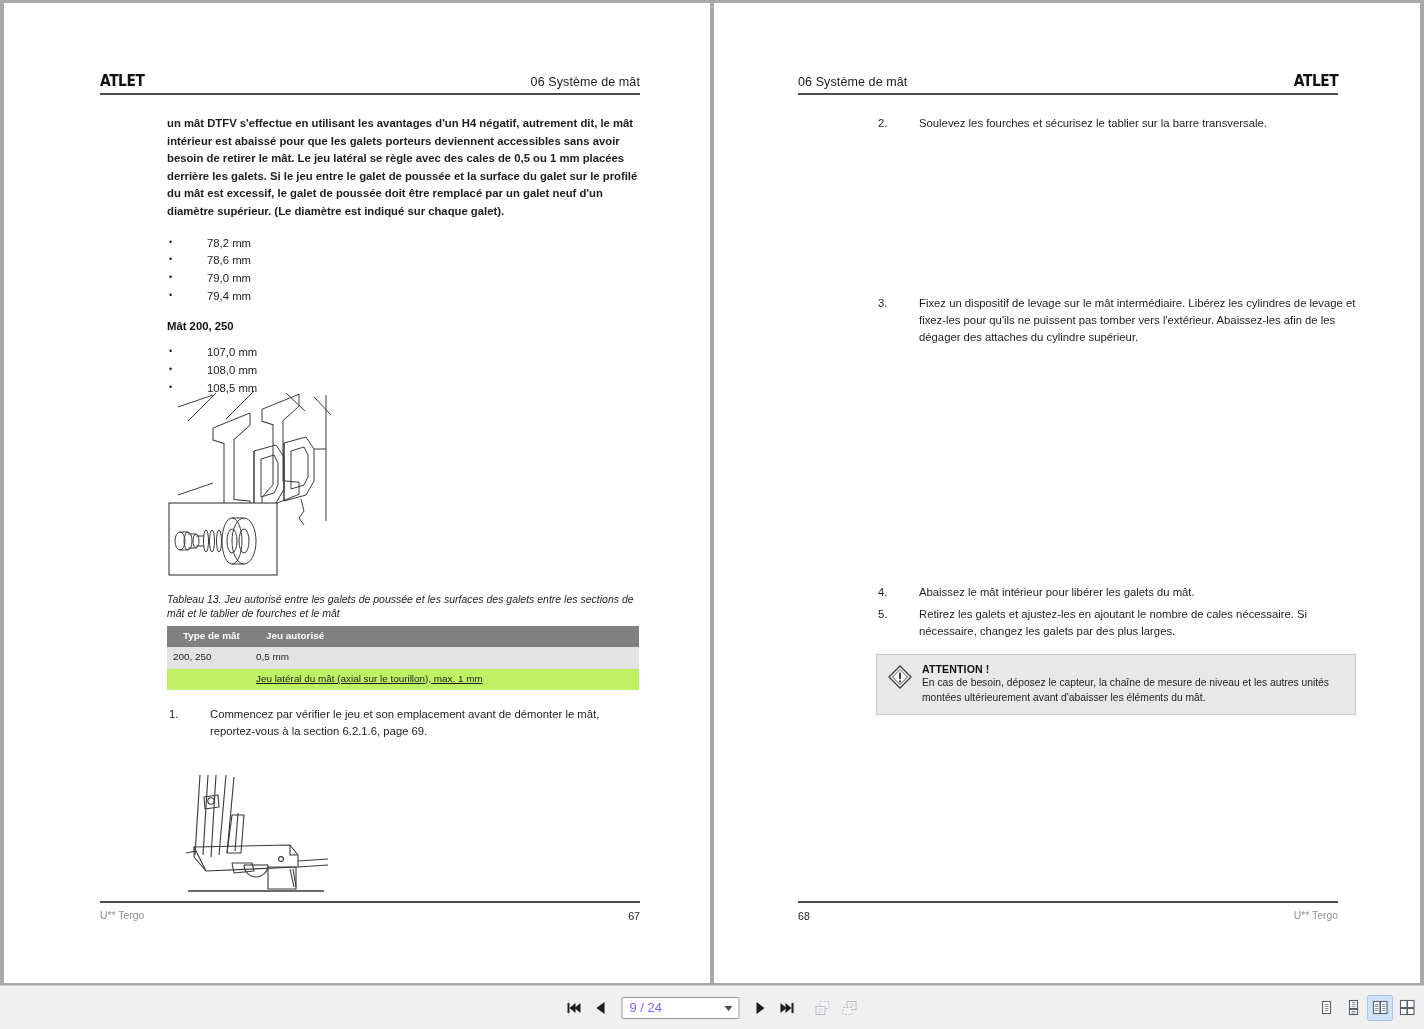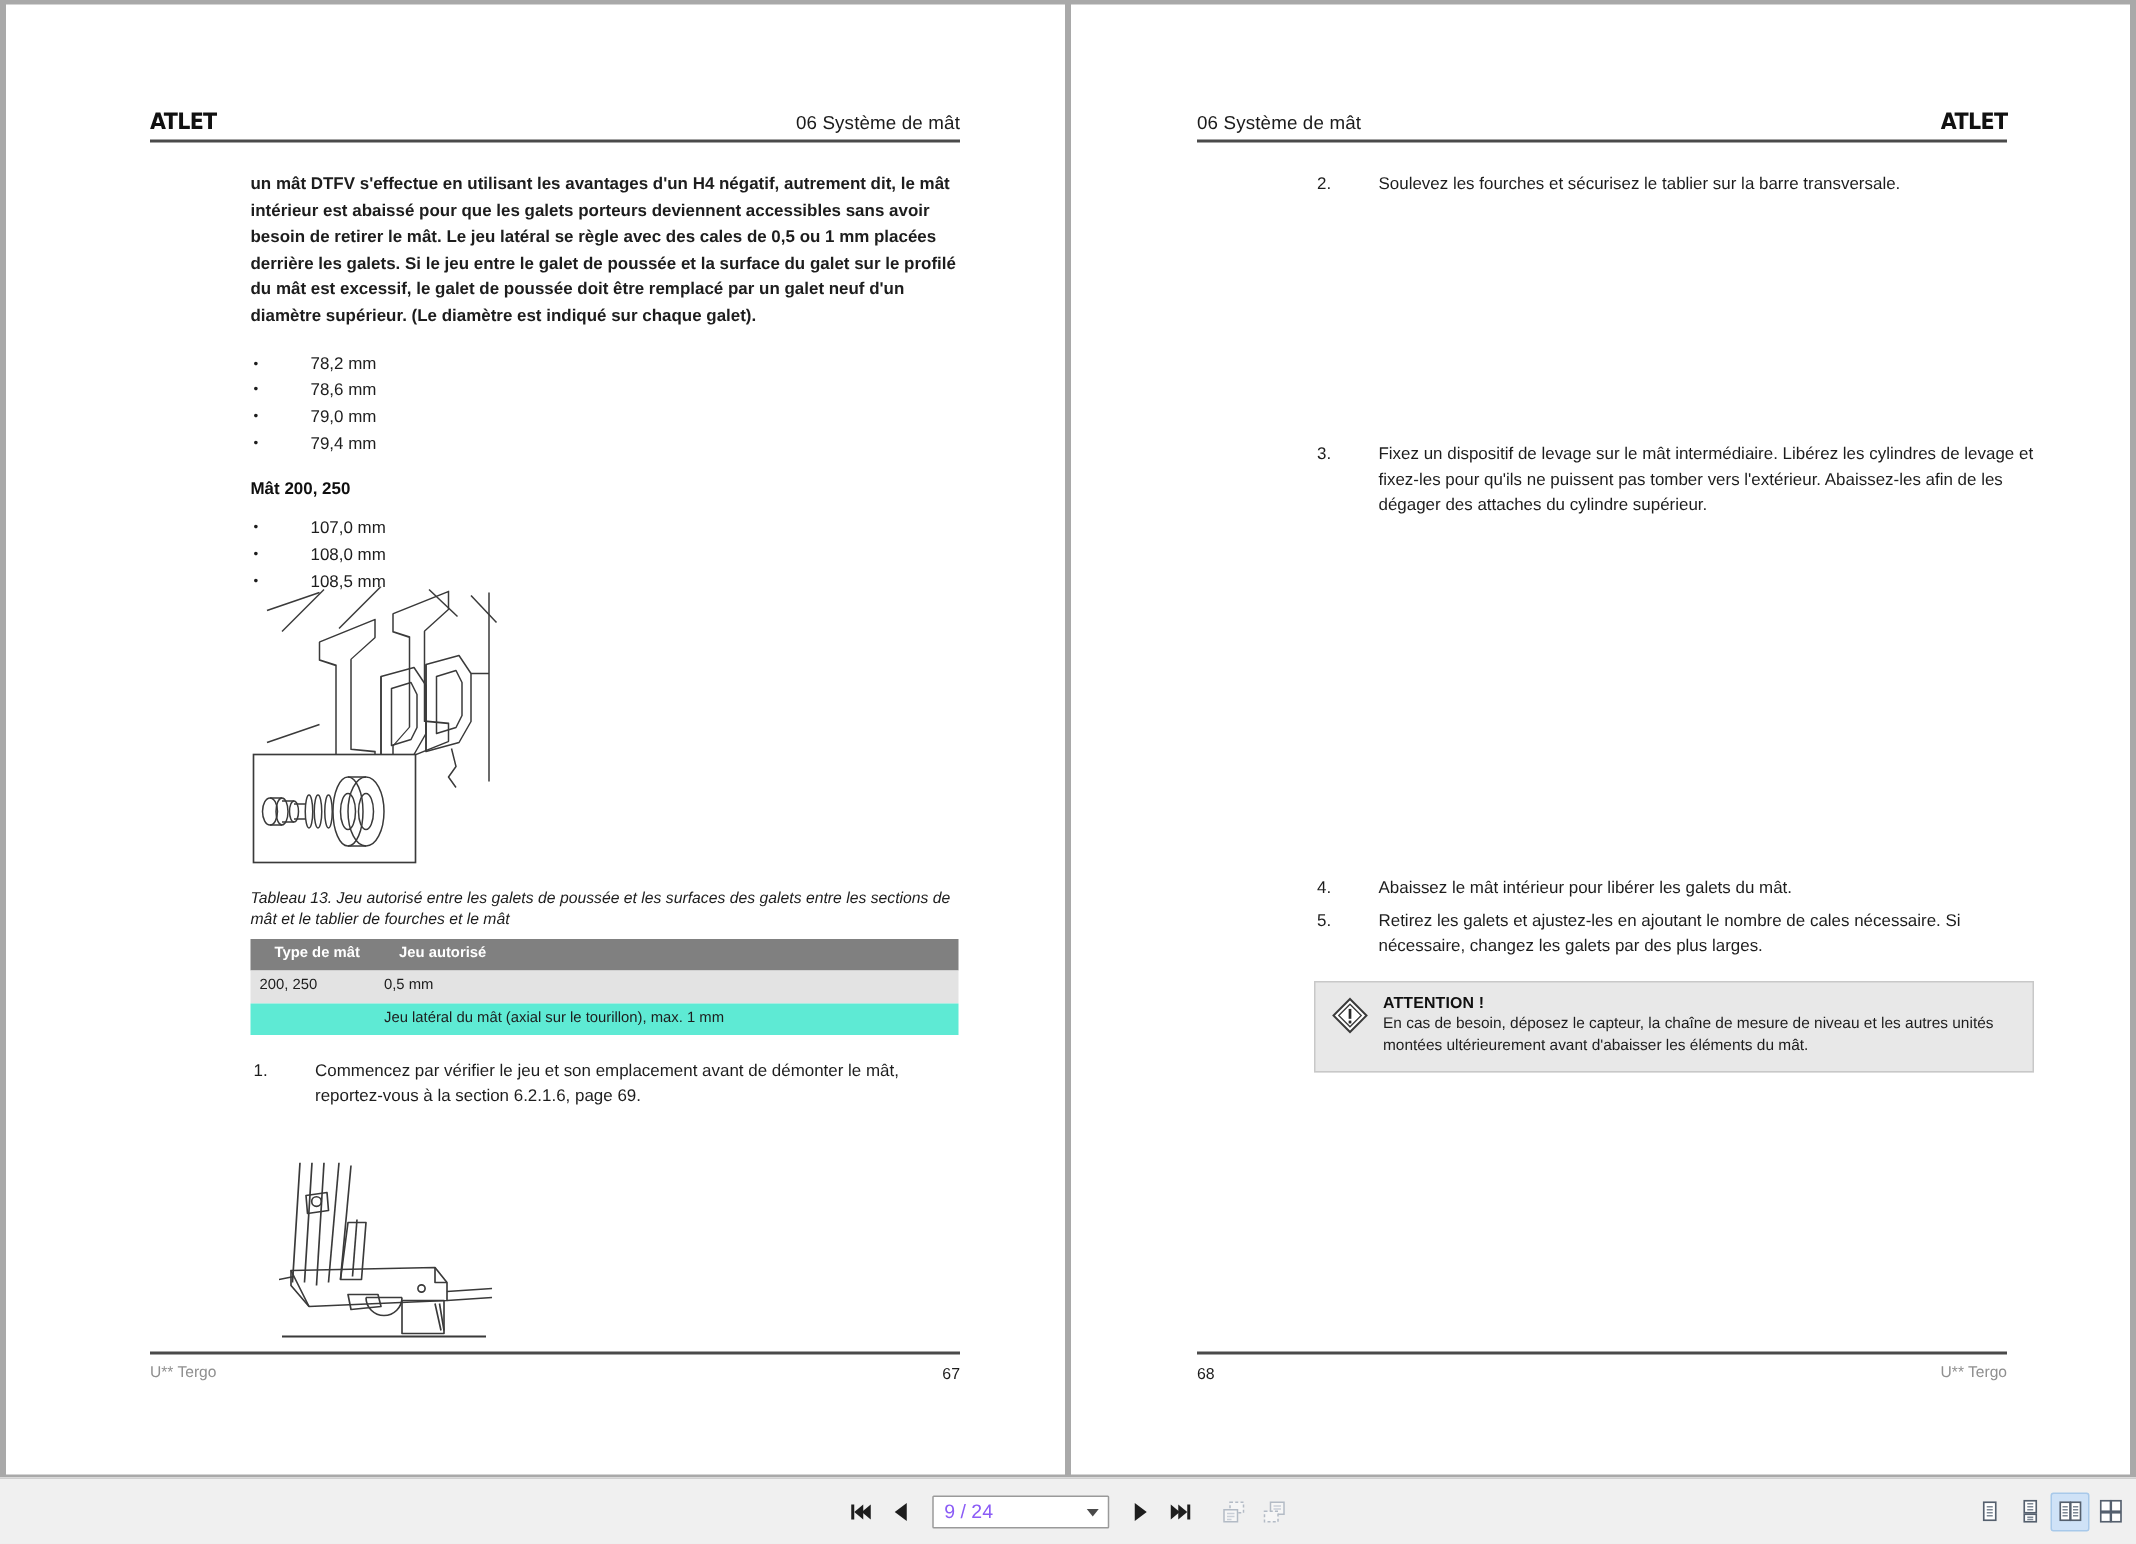--- a/index.html
+++ b/index.html
@@ -183,21 +183,21 @@
   }
   table.doc-table th.c1 { width: 61px; }
   table.doc-table td {
     padding: 4px 6px 5px 6px;
     vertical-align: top;
     line-height: 12.5px;
     color: #1d1d1d;
     background: #ededed;
   }
   table.doc-table tr.alt td { background: #e3e3e3; }
-  table.doc-table tr.last td { background: #5eead4; }
+  table.doc-table tr.last td { background: #bef264; text-decoration: underline; }
 
   
   ol.steps {
     margin: 0;
     padding: 0;
     list-style: none;
   }
   ol.steps li {
     position: relative;
     padding-left: 43px;

